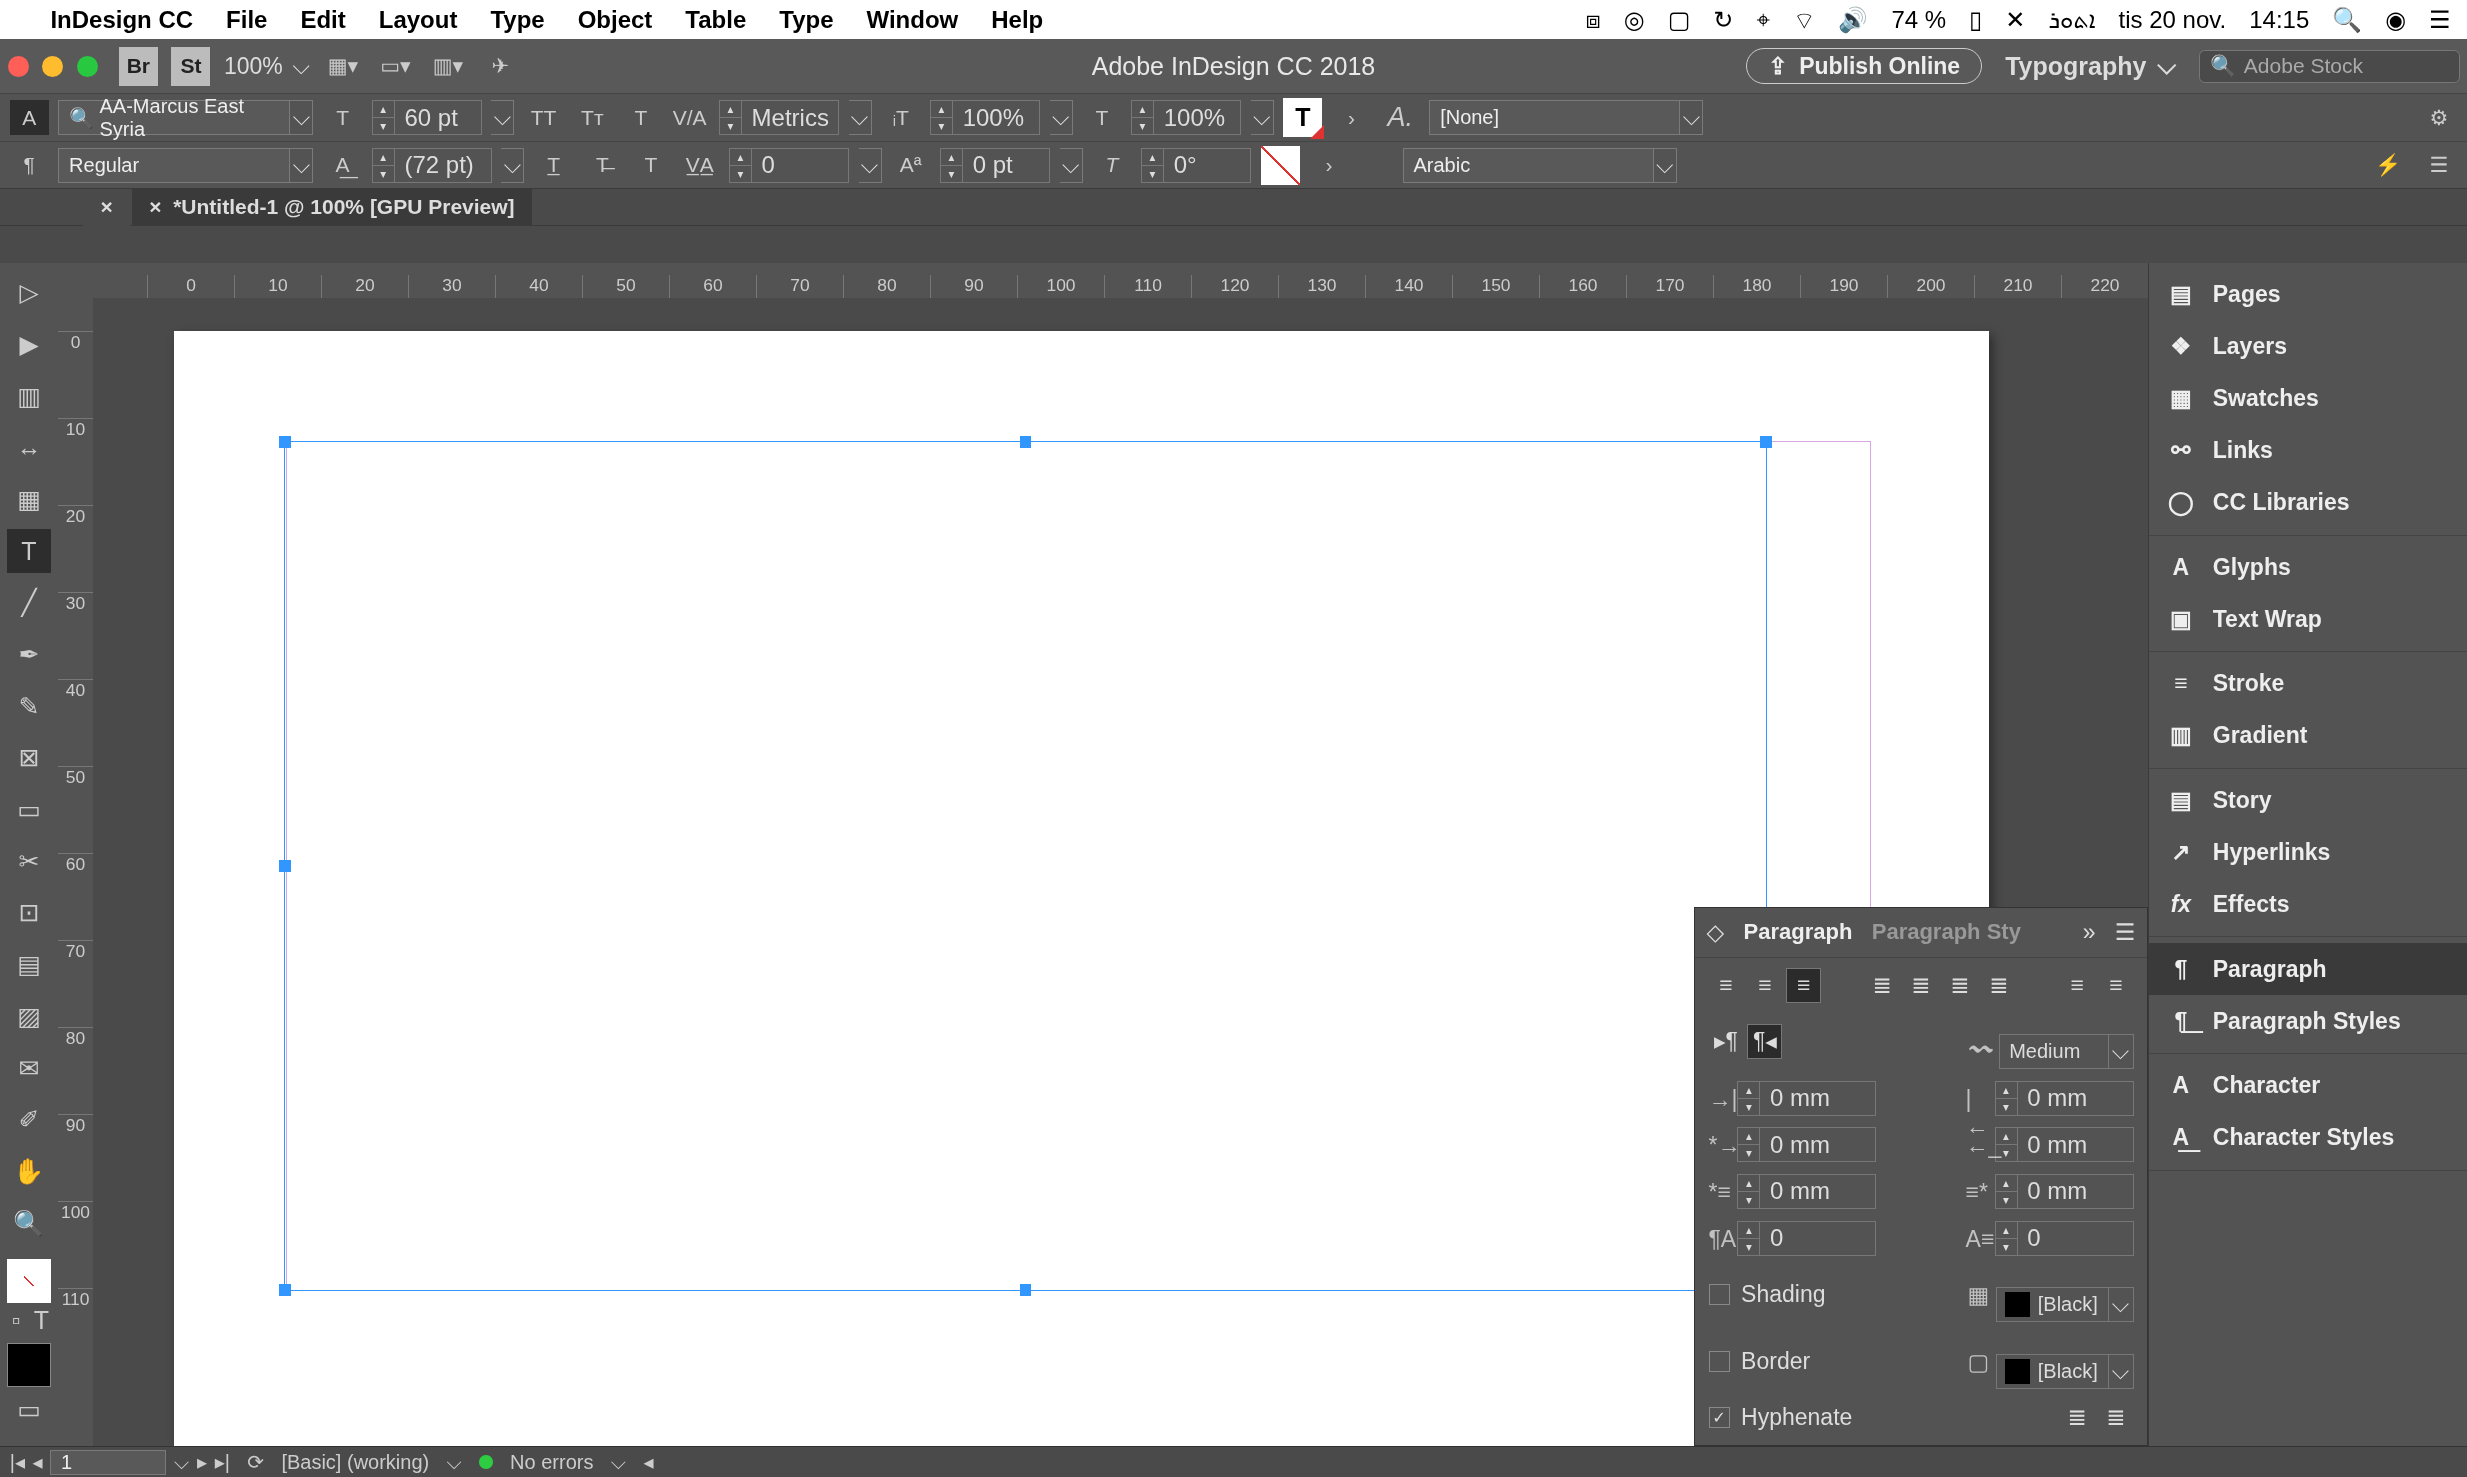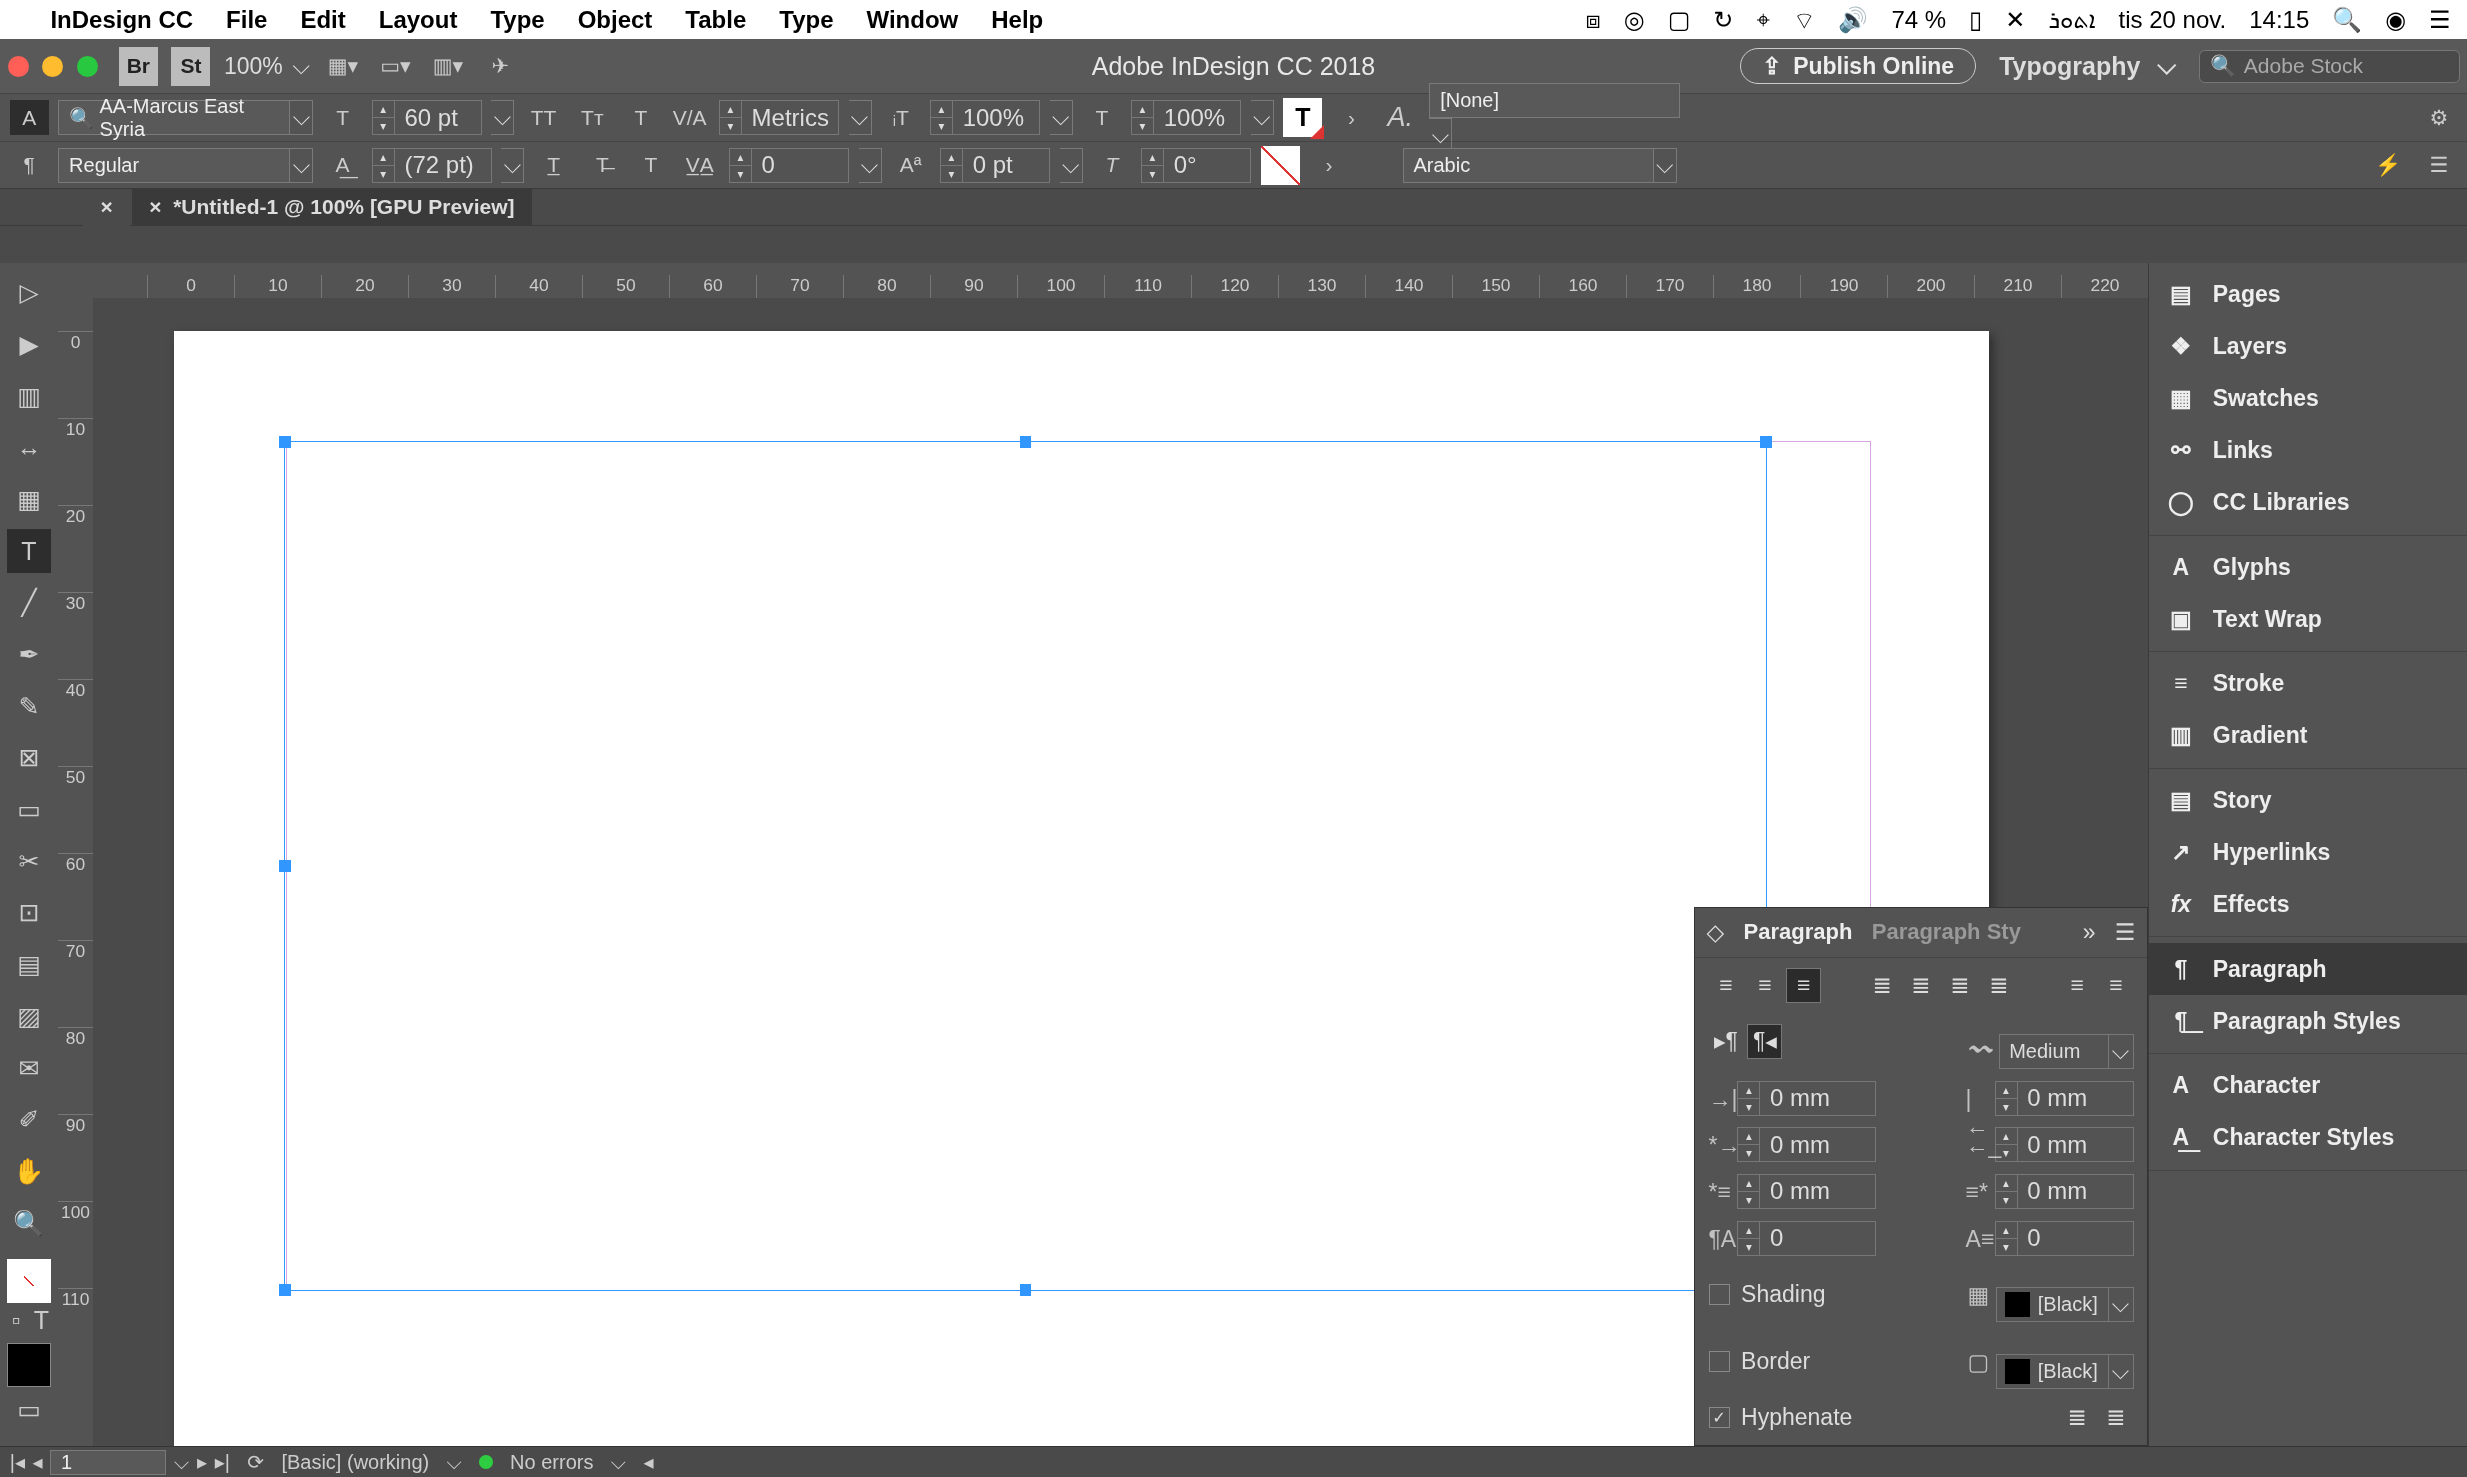--- a/index.html
+++ b/index.html
@@ -9,21 +9,21 @@
 .menubar .right { margin-left:auto; display:flex; align-items:center; gap:23px; font-weight:500; }
 
 .appbar { height:54px; background:#595959; display:flex; align-items:center; padding:0 7.7px; gap:13.5px; }
 .traffic { display:flex; gap:13.5px; margin-right:7.7px; }
 .traffic span { width:21px; height:21px; border-radius:50%; }
 .tr-r{background:#ff5f57;} .tr-y{background:#febc2e;} .tr-g{background:#28c840;}
 .appbar .sq { width:39px; height:39px; background:#bcbcbc; color:#222; font-weight:700; display:flex; align-items:center; justify-content:center; font-size:21px; }
 .appbar .zoom { display:flex; align-items:center; gap:9.7px; }
 .appbar .title { position:absolute; left:50%; transform:translateX(-50%); color:#e8e8e8; font-size:25px;}
 .pill { border:1.9px solid #ccc; border-radius:23px; padding:3.9px 21px; display:flex; align-items:center; gap:11.6px; color:#eee; font-weight:700;}
-.wsdrop { display:flex; align-items:center; gap:17px; font-weight:700; font-size:25px;}
+.wsdrop { display:flex; align-items:center; gap:11px; font-weight:700; font-size:25px;}
 .search { background:#4a4a4a; border:1px solid #777; border-radius:5.8px; width:261px; height:33px; display:flex; align-items:center; padding:0 9.7px; color:#aaa; font-size:21px; gap:7.7px;}
 
 .ctrlbar { height:48px; background:#535353; display:flex; align-items:center; padding:0 9.7px; gap:9.7px; border-top:1px solid #444;}
 .ctrlbar.row2 { border-bottom:1px solid #3a3a3a;}
 .field { background:#595959; border:1px solid #7a7a7a; height:35px; display:flex; align-items:center; padding:0 9.7px; color:#eee; font-size:20px;}
 .dd { width:23px; height:35px; border:1px solid #7a7a7a; border-left:none; display:flex; align-items:center; justify-content:center;}
 .iconbtn { width:39px; height:35px; display:flex; align-items:center; justify-content:center; color:#ccc; font-size:21px;}
 .Tbox { width:39px; height:39px; background:#fff; color:#000; font-weight:900; font-size:25px; display:flex; align-items:center; justify-content:center; position:relative;}
 .Tbox .tri{ position:absolute; right:-1.9px; bottom:-1.9px; width:0;height:0; border:7.7px solid transparent; border-right-color:#d33; border-bottom-color:#d33;}
 
@@ -195,21 +195,21 @@
       <div class="st">
         <span>▴</span>
         <span>▾</span>
       </div>
     <div class="val" style="width:87px">100%</div>
     </div>
   <div class="dd">⌵</div>
   <div class="Tbox">T<span class="tri"></span></div>
   <div class="iconbtn">›</div>
   <div class="iconbtn" style="font-size:27px;font-style:italic">A.</div>
-  <div style="display:flex;flex-direction:column;">
+  <div style="display:flex;">
     <div class="field" style="width:251px">[None]</div>
     <div class="dd">⌵</div>
   </div>
   <div style="margin-left:auto" class="iconbtn">⚙</div>
 </div>
 
 <div class="ctrlbar row2">
   <div class="iconbtn">¶</div>
   <div style="display:flex;">
     <div class="field" style="width:232px">Regular</div>

